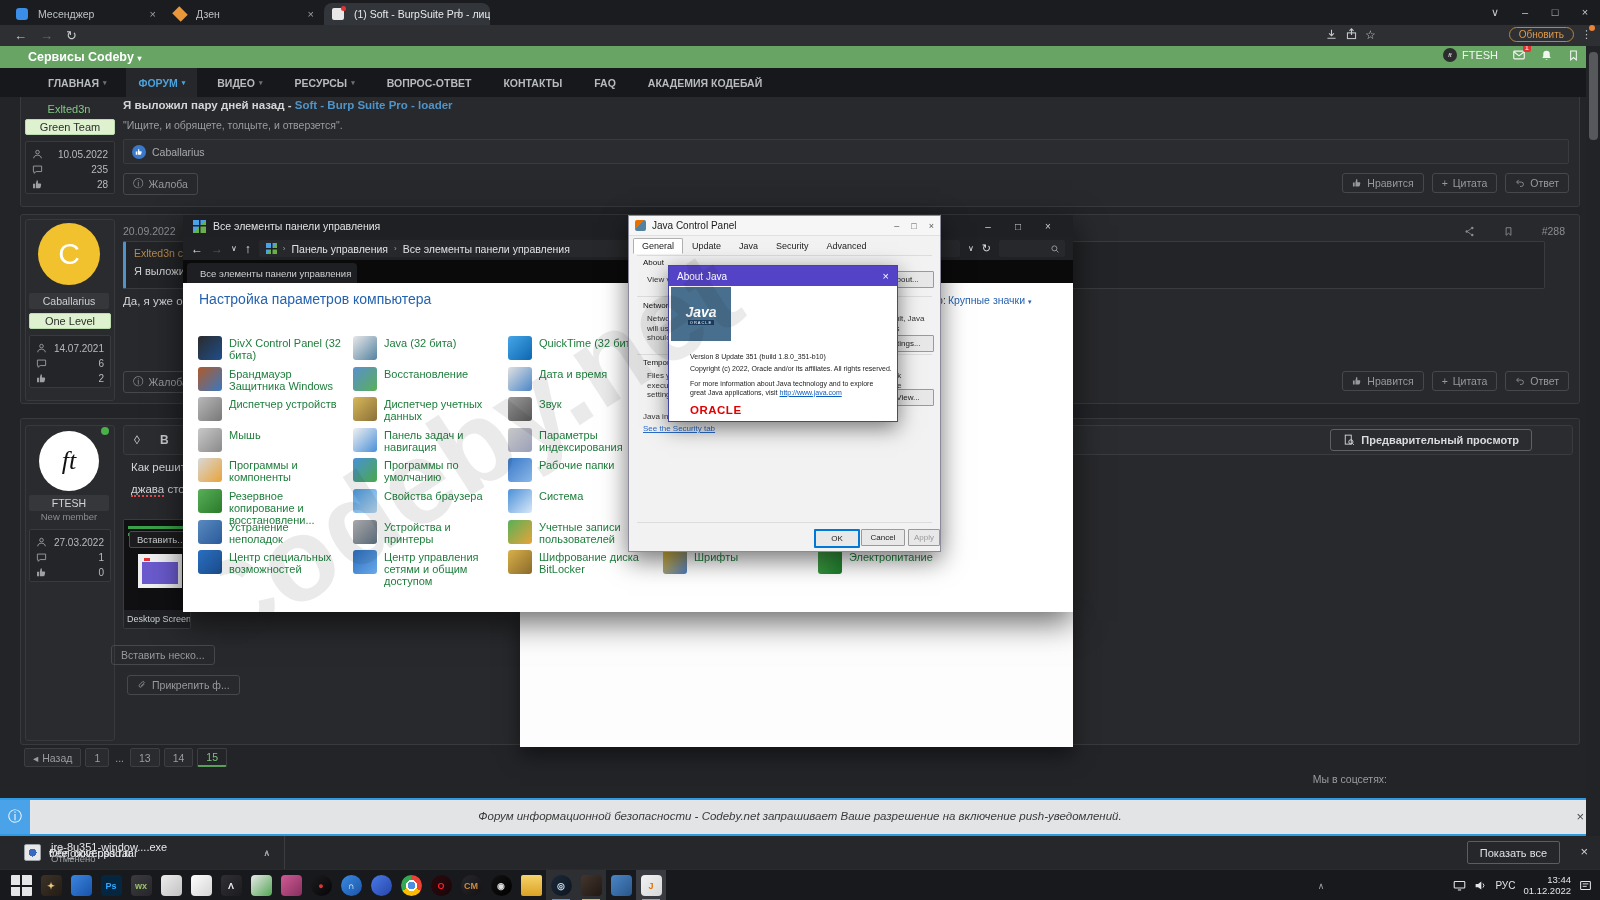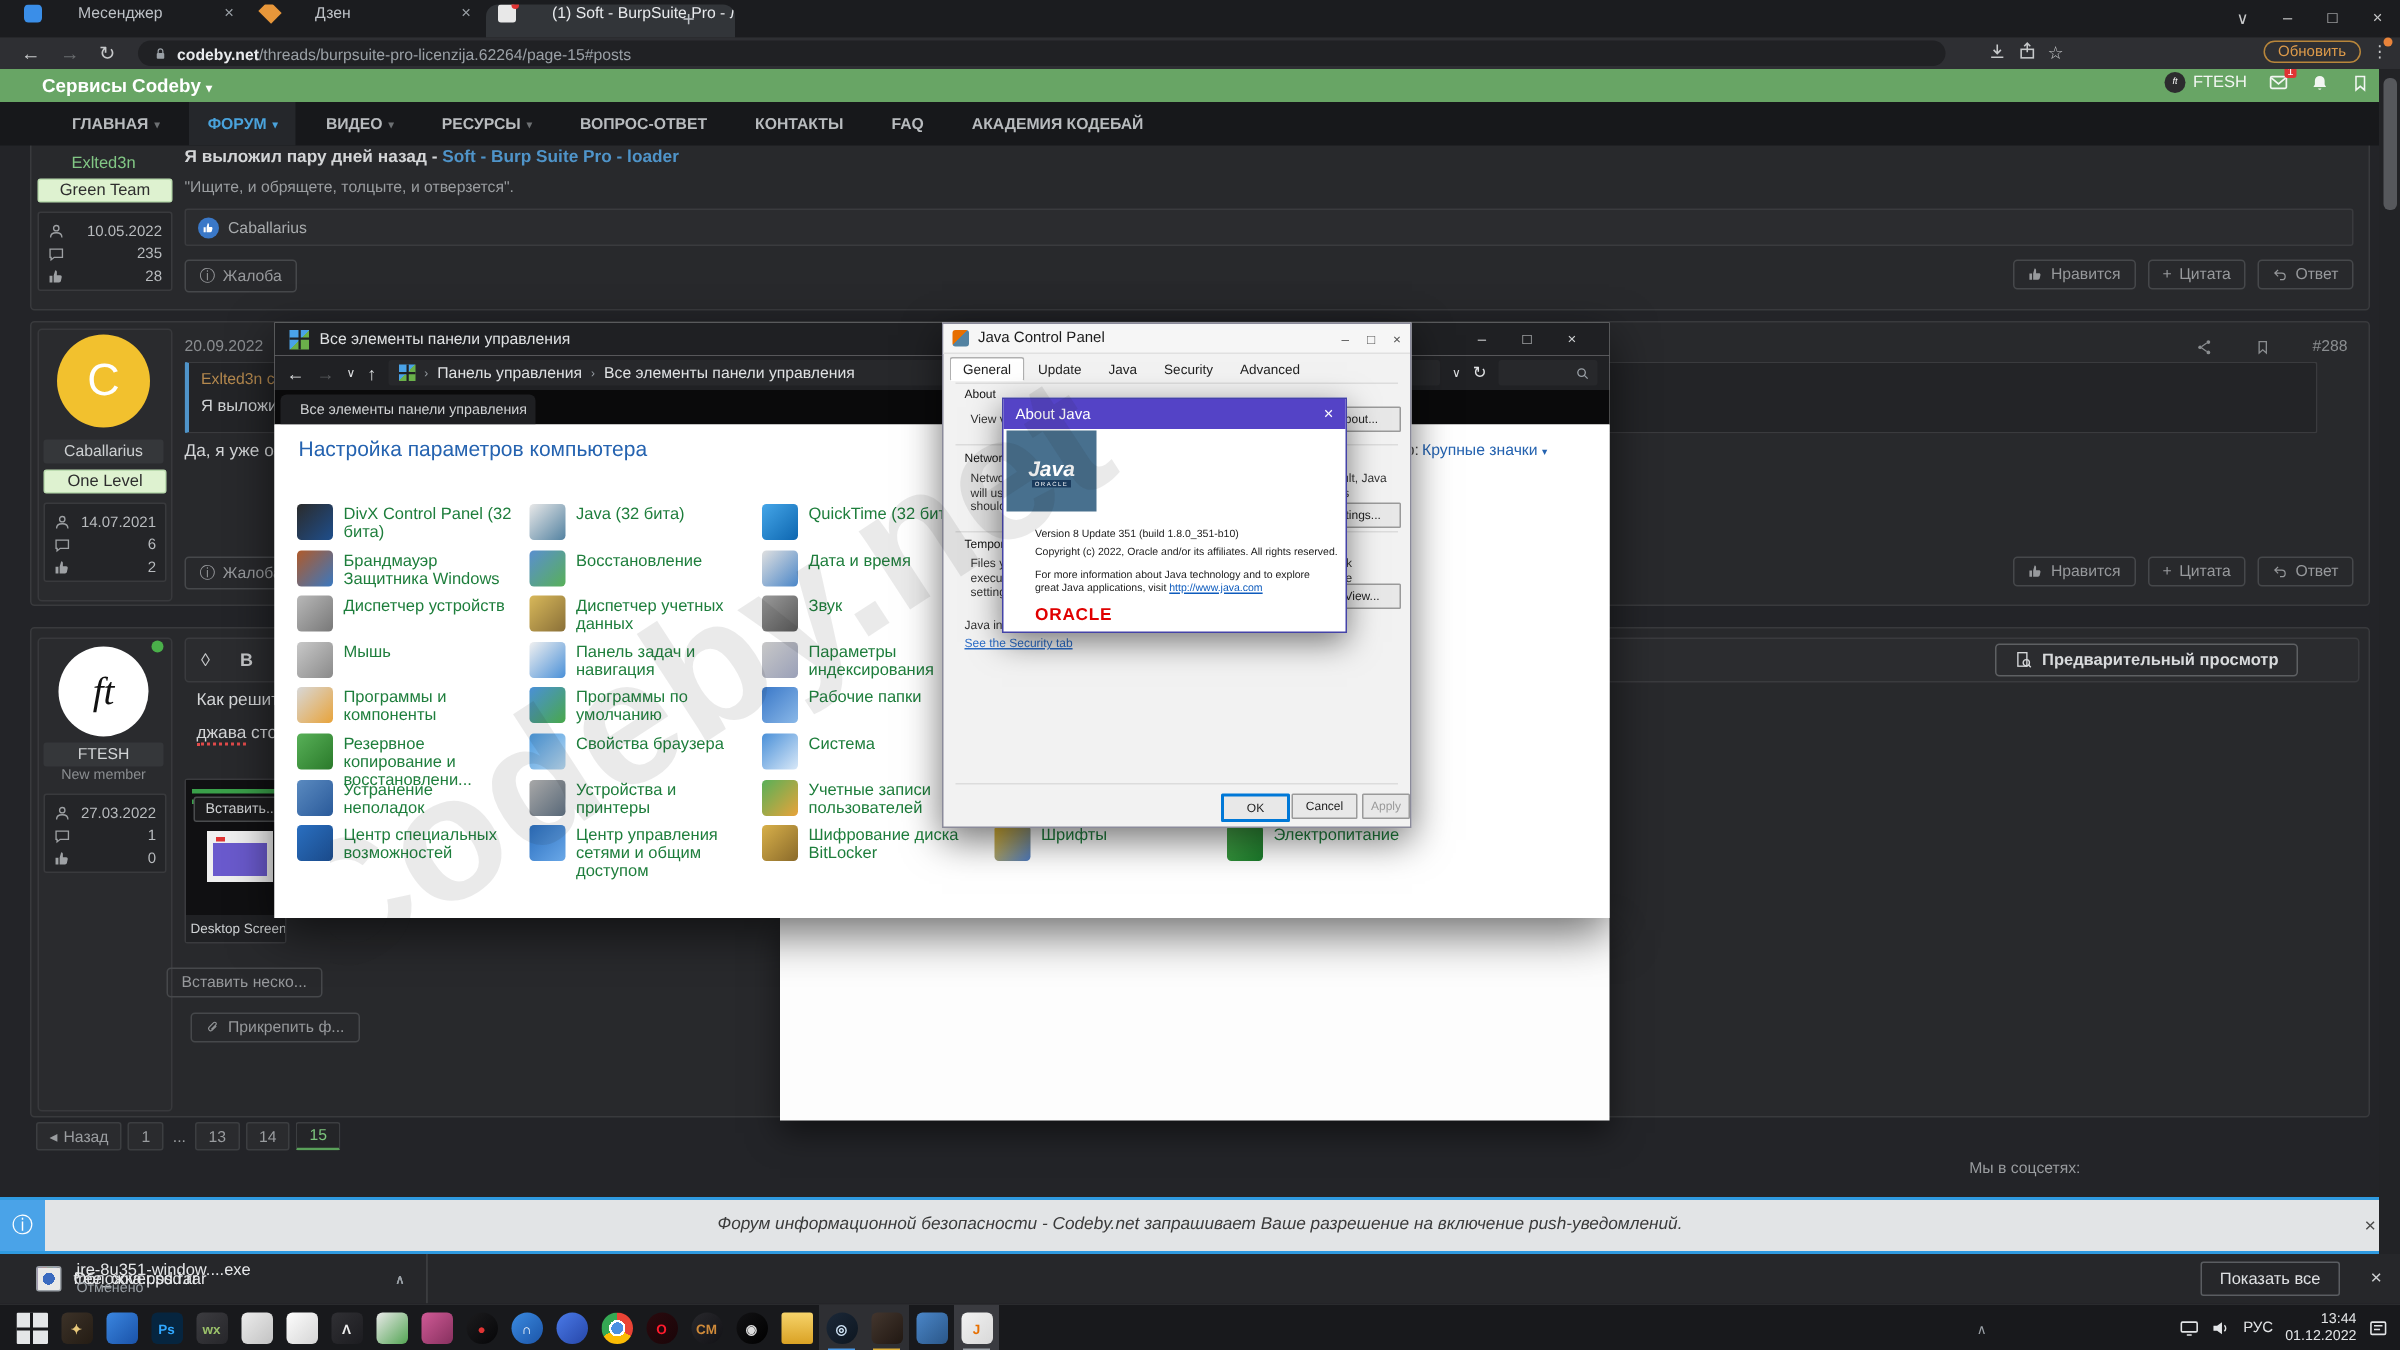--- a/index.html
+++ b/index.html
@@ -3,21 +3,21 @@
 <meta charset="utf-8">
 <style>
   html,body{margin:0;padding:0;background:#000;}
   #screen{position:relative;width:1600px;height:900px;overflow:hidden;background:#232428;
           font-family:"Liberation Sans",sans-serif;-webkit-font-smoothing:antialiased;}
   svg{display:block;}
 
   
   .tabstrip{position:absolute;left:0;top:0;width:1600px;height:25px;background:#1b1c1f;z-index:6;}
   .tabs{position:absolute;left:8px;top:3px;display:flex;gap:2px;}
-  .btab{width:140px;height:22px;display:flex;align-items:flex-start;gap:24px;padding:0 8px;border-radius:8px 8px 0 0;
+  .btab{width:140px;height:22px;display:flex;align-items:center;gap:10px;padding:0 8px;border-radius:8px 8px 0 0;
         color:#bdc1c6;font-size:10.5px;white-space:nowrap;overflow:hidden;}
   .btab.active{background:#323539;color:#e8eaed;width:150px;}
   .btab .x{margin-left:auto;color:#9aa0a6;font-size:11px;}
   .fav{width:12px;height:12px;flex:0 0 12px;display:flex;align-items:center;justify-content:center;font-size:8px;}
   .fav-msg{background:#3a8ee8;border-radius:3px;}
   .fav-zen{background:#e8973a;transform:rotate(45deg);width:10px;height:10px;}
   .fav-burp{background:#e8e8e8;border-radius:2px;position:relative;color:#333;font-weight:bold;}
   .fav-burp::after{content:'';position:absolute;right:-2px;top:-2px;width:5px;height:5px;border-radius:50%;background:#e03434;}
   .newtab{position:absolute;left:455px;top:4px;color:#bdc1c6;font-size:14px;}
   .winctl{position:absolute;right:0;top:0;display:flex;z-index:7;}
@@ -311,26 +311,20 @@
       <span>–</span>
       <span>□</span>
       <span>×</span>
     </div>
   </div>
 
   <div class="toolbar">
     <span class="tb-ic" style="left:14px">←</span>
     <span class="tb-ic" style="left:40px;color:#6a6d70">→</span>
     <span class="tb-ic" style="left:66px">↻</span>
-    <div class="urlpill">
-      <svg width="10" height="10" style="color:#9aa0a6">
-          <use href="#i-lock"></use>
-        </svg>
-      <span><span class="dom">codeby.net</span><span class="path">/threads/burpsuite-pro-licenzija.62264/page-15#posts</span></span>
-    </div>
     <div class="tb-right">
       <svg width="13" height="13" style="color:#c6c8ca">
           <use href="#i-download"></use>
         </svg>
       <svg width="13" height="13" style="color:#c6c8ca">
           <use href="#i-shareout"></use>
         </svg>
       <span style="color:#c6c8ca;font-size:12px">☆</span>
       <span style="display:flex;gap:7px">
 

